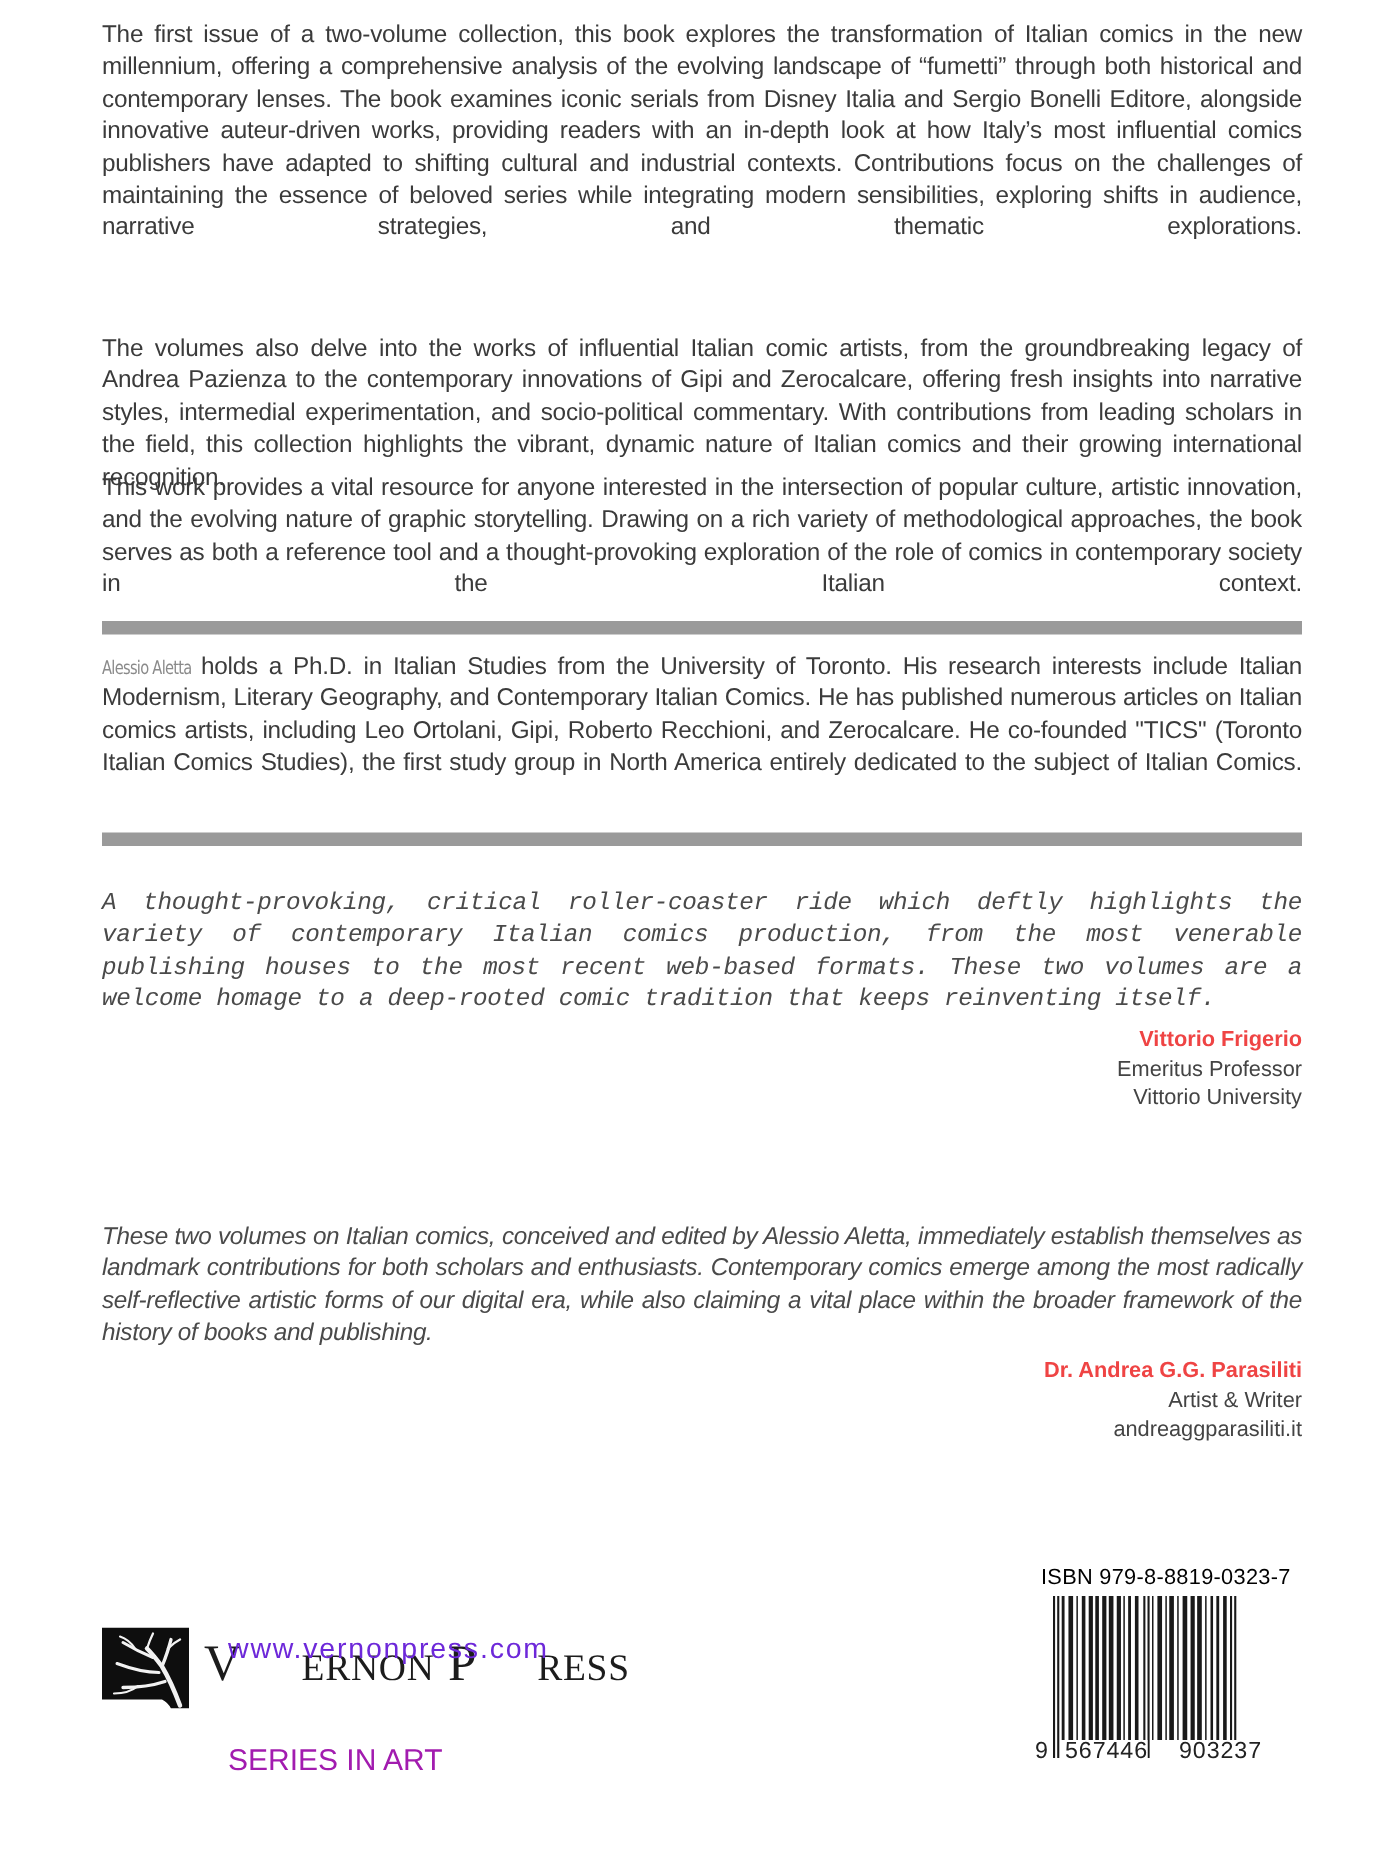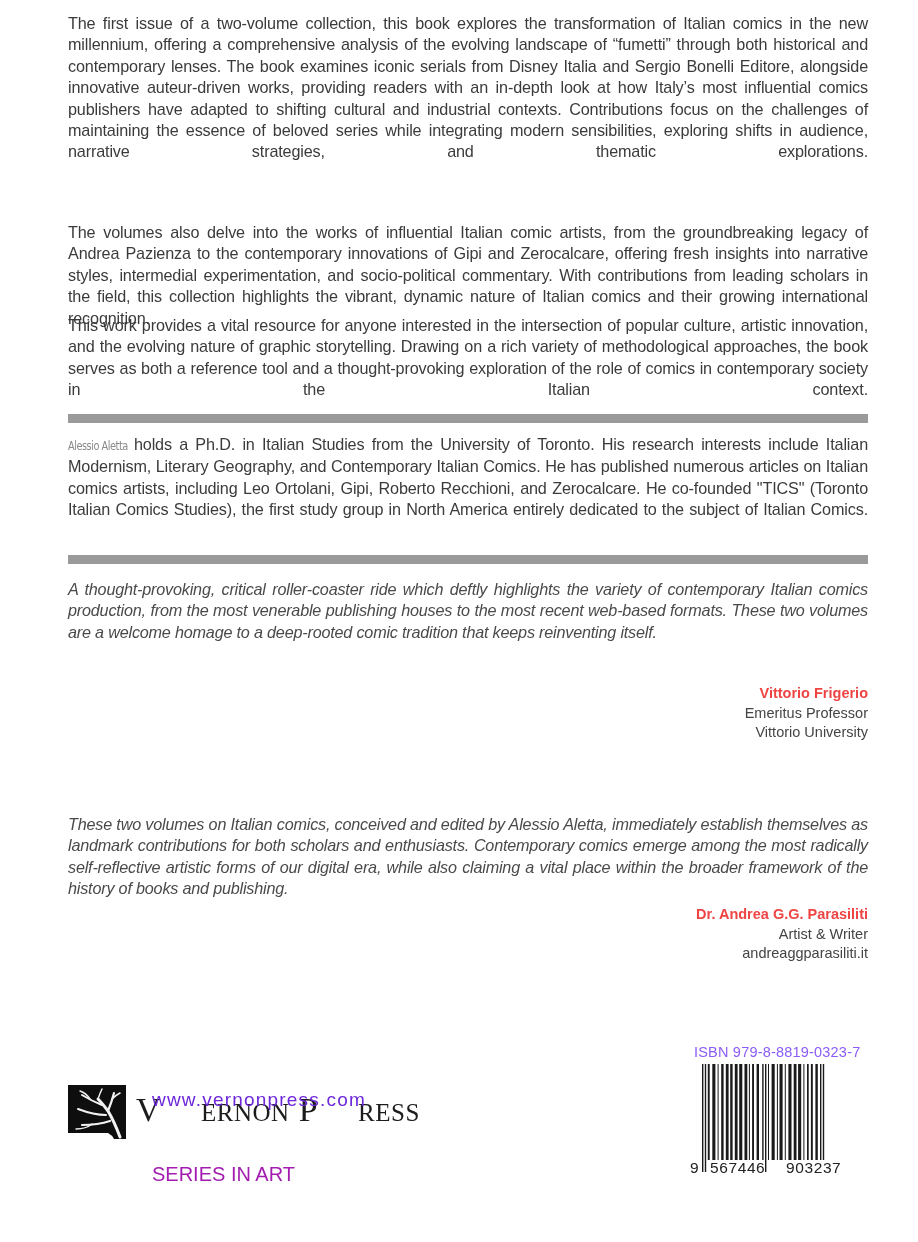--- a/index.html
+++ b/index.html
@@ -19,21 +19,21 @@
   .attrib { position: absolute; right: 50px; text-align: right; font-size: 14.5px; line-height: 19.5px; color: #444; }
   .attrib .name { font-weight: bold; color: #ef4444; }
   .logo { position: absolute; left: 68px; top: 1085px; width: 58px; height: 54px; }
   .pub-name { position: absolute; left: 136px; top: 1093px; font-family: "Liberation Serif", serif;
               font-size: 34px; line-height: 34px; color: #1c1c1c; letter-spacing: 0.5px; }
   .pub-name .sc { font-size: 25px; margin-left: 40px; }
   .pub-url { position: absolute; left: 152px; top: 1089px; font-family: "Liberation Sans", sans-serif;
              font-size: 19px; letter-spacing: 1.2px; color: #6d28d9; }
   .series { position: absolute; left: 152px; top: 1163px; font-family: "Liberation Sans", sans-serif;
             font-size: 20px; color: #a21caf; }
-  .isbn-label { position: absolute; left: 694px; top: 1044px; font-size: 14.5px; color: #8b5cf6; letter-spacing: 0.2px; text-align: center; }
+  .isbn-label { position: absolute; left: 694px; top: 1044px; font-size: 14.5px; color: #000000; letter-spacing: 0.2px; text-align: center; }
   .barcode { position: absolute; left: 700px; top: 1064px; width: 160px; height: 110px; }
   .barcode-digits { position: absolute; top: 1160px; font-size: 15.5px; color: #222; background: #fff; letter-spacing: 0.6px; line-height: 16px; }
 </style>
 </head>
 <body>
 
 <div class="col" style="top:13px;">
   <p class="body-text last-line-left">The first issue of a two-volume collection, this book explores the transformation of Italian comics in the new millennium, offering a comprehensive analysis of the evolving landscape of “fumetti” through both historical and contemporary lenses. The book examines iconic serials from Disney Italia and Sergio Bonelli Editore, alongside innovative auteur-driven works, providing readers with an in-depth look at how Italy’s most influential comics publishers have adapted to shifting cultural and industrial contexts. Contributions focus on the challenges of maintaining the essence of beloved series while integrating modern sensibilities, exploring shifts in audience, narrative strategies, and thematic explorations.</p>
 </div>
 <div class="col" style="top:202px;margin-top:20px;">
@@ -46,21 +46,21 @@
 <div class="divider" style="top:414px;"></div>
 
 <div class="col" style="top:434px;">
   <p class="body-text last-line-left">
     <span class="bio-name">Alessio Aletta</span><span> holds a Ph.D. in Italian Studies from the University of Toronto. His research interests include Italian Modernism, Literary Geography, and Contemporary Italian Comics. He has published numerous articles on Italian comics artists, including Leo Ortolani, Gipi, Roberto Recchioni, and Zerocalcare. He co-founded "TICS" (Toronto Italian Comics Studies), the first study group in North America entirely dedicated to the subject of Italian Comics.</span>
   </p>
 </div>
 
 <div class="divider" style="top:555px;"></div>
 
-<div class="col" style="top:579px;">
+<div class="col" style="top:592px;font-family:Liberation Mono, monospace;">
   <p class="quote">A thought-provoking, critical roller-coaster ride which deftly highlights the variety of contemporary Italian comics production, from the most venerable publishing houses to the most recent web-based formats. These two volumes are a welcome homage to a deep-rooted comic tradition that keeps reinventing itself.</p>
 </div>
 <div class="attrib" style="top:684px;">
   <div class="name">Vittorio Frigerio</div>
   <div>Emeritus Professor</div>
   <div>Vittorio University</div>
 </div>
 
 <div class="col" style="top:791px;margin-top:23px;">
   <p class="quote">These two volumes on Italian comics, conceived and edited by Alessio Aletta, immediately establish themselves as landmark contributions for both scholars and enthusiasts. Contemporary comics emerge among the most radically self-reflective artistic forms of our digital era, while also claiming a vital place within the broader framework of the history of books and publishing.</p>

